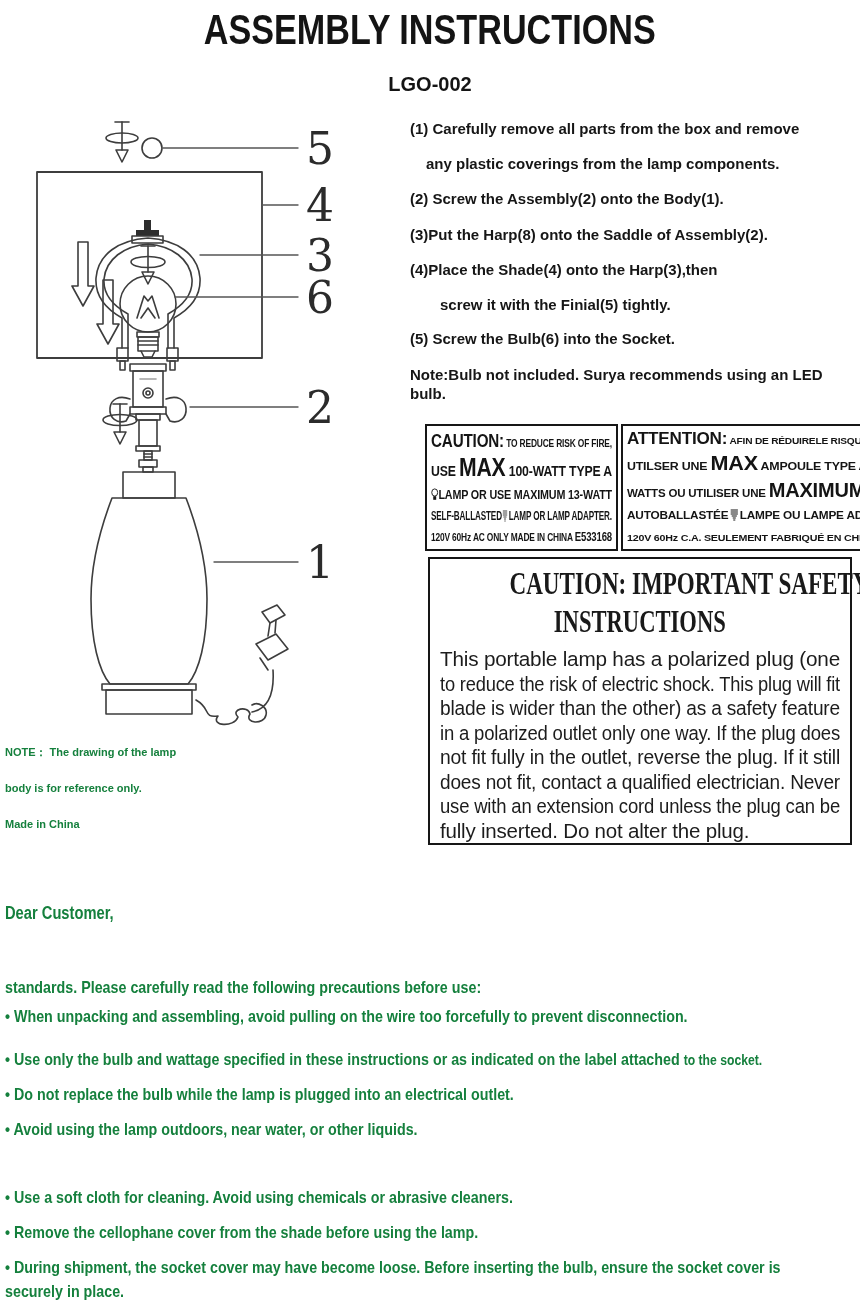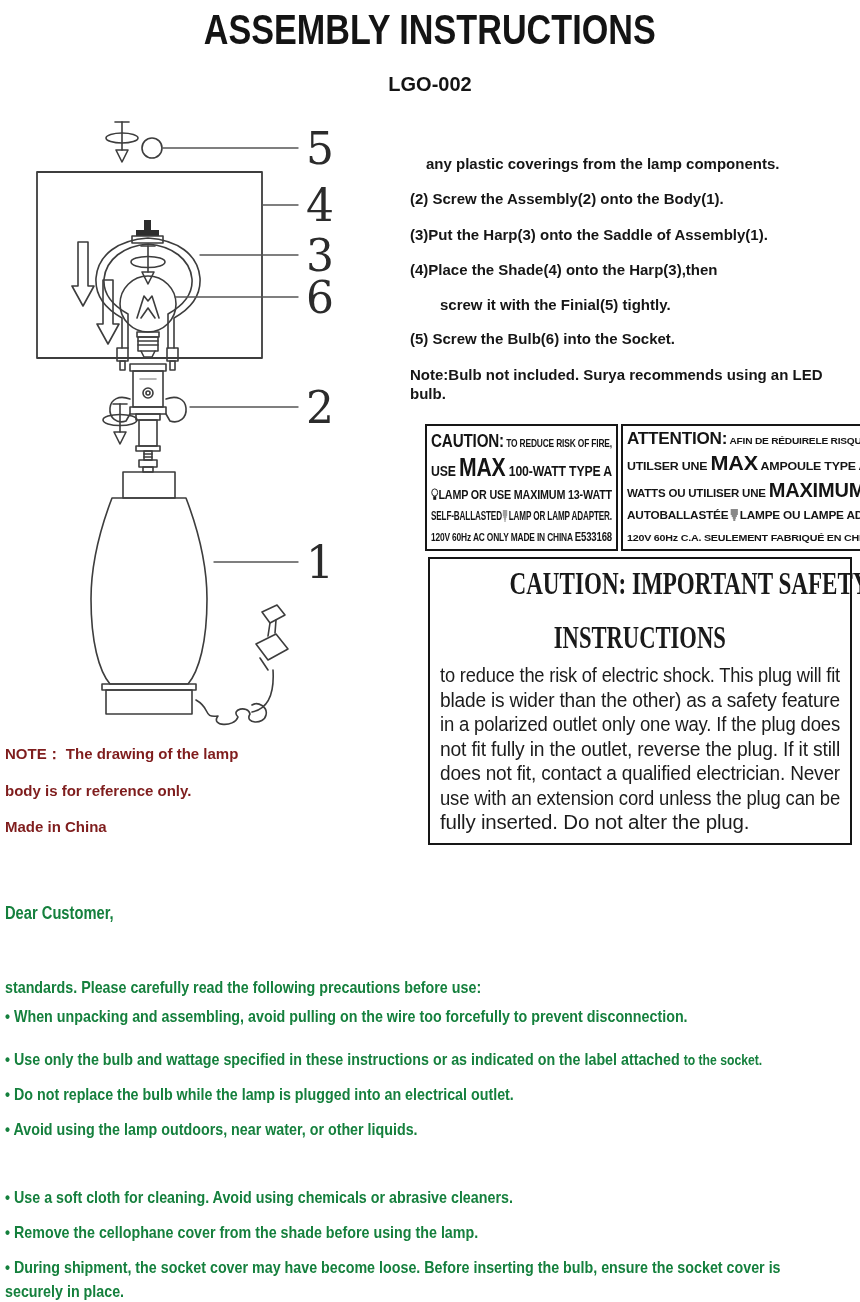--- a/index.html
+++ b/index.html
@@ -27,26 +27,26 @@
   .cln{line-height:1;text-align:left;}
   .en .big{font-size:19px;}  .en .sm{font-size:10.5px;} .en .md{font-size:13px;}
   .en .md2{font-size:14.5px;} .en .huge{font-size:25px;} .en .cert{font-size:12px;}
   .fr .big{font-size:16px;}  .fr .sm{font-size:9.5px;}  .fr .md{font-size:11.5px;} .fr .huge{font-size:20px;}
   .cicon{vertical-align:-2px;}
 
   #safety{left:428px;top:557px;width:424px;height:288px;border:2.5px solid #161616;
           box-sizing:border-box;padding:8px 10px 0;background:#fff;}
   .sh{text-align:center;font-family:"Liberation Serif",serif;font-weight:bold;
       font-size:32px;line-height:1;color:#191919;}
-  .sh2{margin-top:22px;}
+  .sh2{margin-top:6px;}
   .sbody{margin-top:10px;}
   .sline{font-size:20.5px;line-height:24.5px;height:24.5px;color:#1c1c1c;letter-spacing:-0.2px;}
 
   #leftnote{left:5px;top:745px;width:400px;height:100px;}
-  .ln{position:absolute;font-size:15px;font-weight:bold;white-space:nowrap;color:#7f1d1d;}
+  .ln{position:absolute;font-size:11px;font-weight:bold;white-space:nowrap;color:#15803d;}
 
   #customer{left:5px;top:903px;width:855px;height:399px;}
   .cl{position:absolute;font-size:17px;font-weight:bold;white-space:nowrap;color:#15803d;}
   .cl .tail{font-size:14.5px;}
   .greet{font-size:17.5px;}
 
   svg text{font-family:"DejaVu Serif",serif;}
 </style>
 </head>
 <body>
@@ -160,23 +160,24 @@
     <text x="306" y="52">5</text>
     <text x="306" y="109">4</text>
     <text x="306" y="159">3</text>
     <text x="306" y="201">6</text>
     <text x="306" y="311">2</text>
     <text x="306" y="466">1</text>
   </g>
 </svg>
 
 <div class="abs" id="steps">
+  <div class="step-line" style="top:0">(1) Carefully remove all parts from the box and remove</div>
   <div class="step-line" style="top:35px;left:16px">any plastic coverings from the lamp components.</div>
   <div class="step-line" style="top:70px">(2) Screw the Assembly(2) onto the Body(1).</div>
-  <div class="step-line" style="top:106px">(3)Put the Harp(3) onto the Saddle of Assembly(1).</div>
+  <div class="step-line" style="top:106px">(3)Put the Harp(8) onto the Saddle of Assembly(2).</div>
   <div class="step-line" style="top:141px">(4)Place the Shade(4) onto the Harp(3),then</div>
   <div class="step-line" style="top:176px;left:30px">screw it with the Finial(5) tightly.</div>
   <div class="step-line" style="top:210px">(5) Screw the Bulb(6) into the Socket.</div>
   <div class="step-line" style="top:246px">Note:Bulb not included. Surya recommends using an LED</div>
   <div class="step-line" style="top:265px">bulb.</div>
 </div>
 
 <div class="abs" id="caution">
   <div class="ccell en">
     <div class="cln"><span class="fit" style="transform: scaleX(0.799779);"><span class="big">CAUTION:</span><span class="sm"> TO REDUCE RISK OF FIRE,</span></span></div>
@@ -202,20 +203,21 @@
 </div>
 
 <div class="abs" id="safety">
   <div class="sh">
     <span class="fit fit-c" style="transform: scaleX(0.721353);">CAUTION: IMPORTANT SAFETY</span>
   </div>
   <div class="sh sh2">
     <span class="fit fit-c" style="transform: scaleX(0.706003);">INSTRUCTIONS</span>
   </div>
   <div class="sbody">
+    <div class="sline"><span class="fit" style="transform: scaleX(1.01074);">This portable lamp has a polarized plug (one</span></div>
     <div class="sline"><span class="fit" style="transform: scaleX(0.891396);">to reduce the risk of electric shock. This plug will fit</span></div>
     <div class="sline"><span class="fit" style="transform: scaleX(0.932979);">blade is wider than the other) as a safety feature</span></div>
     <div class="sline"><span class="fit" style="transform: scaleX(0.903349);">in a polarized outlet only one way. If the plug does</span></div>
     <div class="sline"><span class="fit" style="transform: scaleX(0.941592);">not fit fully in the outlet, reverse the plug. If it still</span></div>
     <div class="sline"><span class="fit" style="transform: scaleX(0.92895);">does not fit, contact a qualified electrician. Never</span></div>
     <div class="sline"><span class="fit" style="transform: scaleX(0.901345);">use with an extension cord unless the plug can be</span></div>
     <div class="sline"><span>fully inserted. Do not alter the plug.</span></div>
   </div>
 </div>
 

